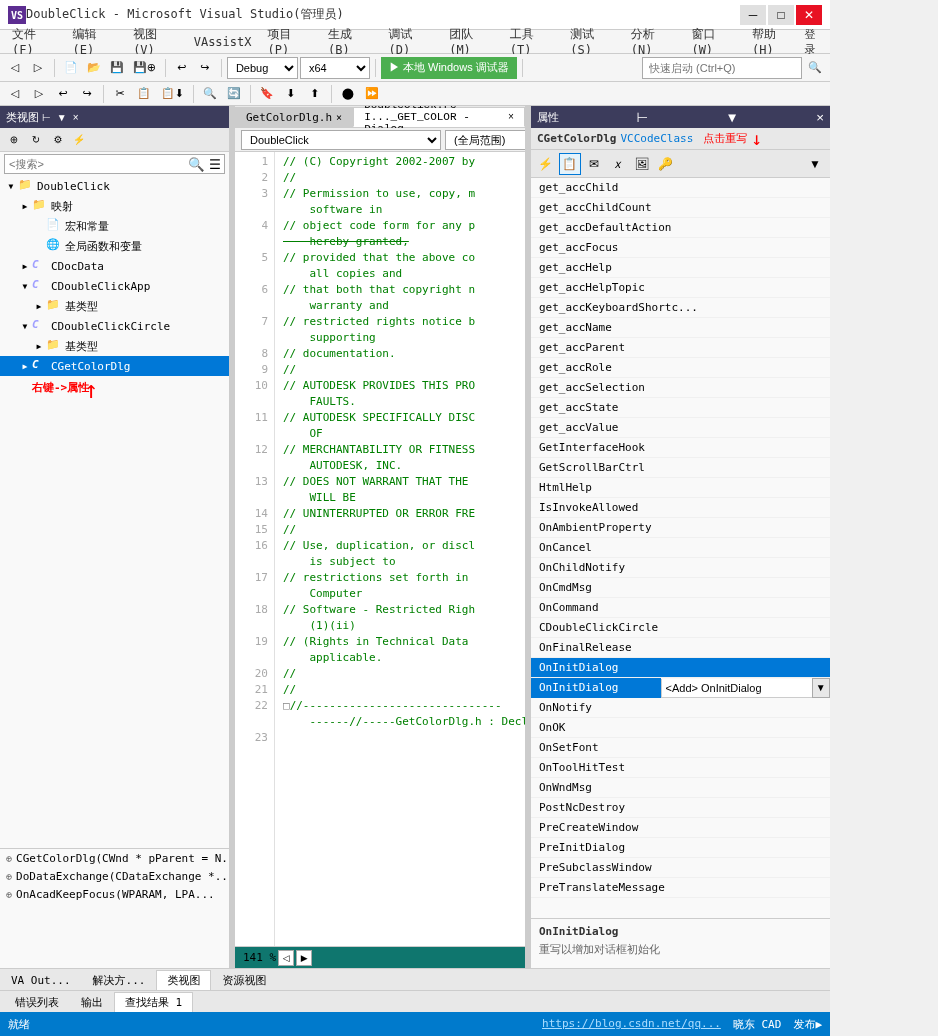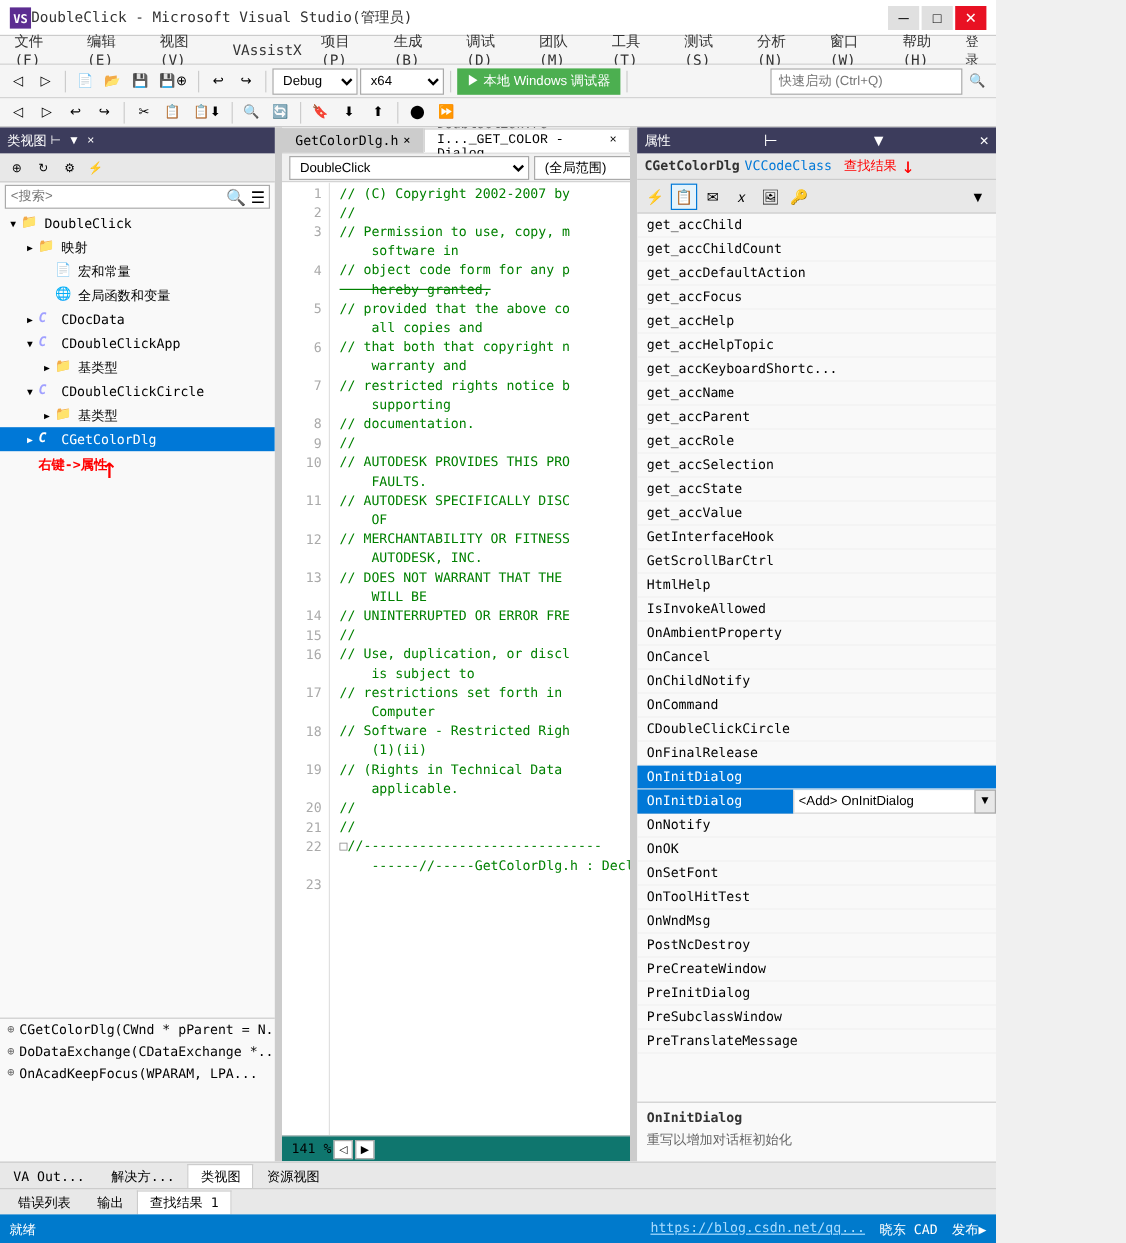--- a/index.html
+++ b/index.html
@@ -436,21 +436,21 @@
     <div class="right-panel">
       <div class="right-panel-header">
         <span>属性</span>
         <button class="right-panel-close">⊢</button>
         <button class="right-panel-close">▼</button>
         <button class="right-panel-close">×</button>
       </div>
       <div class="prop-class-bar">
         <span class="prop-class-name">CGetColorDlg</span>
         <span class="prop-class-type">VCCodeClass</span>
-        <span class="click-rewrite" style="color:red;font-size:11px;margin-left:10px;">查找结果</span>
+        <span class="click-rewrite" style="color:red;font-size:11px;margin-left:10px;">点击重写</span>
         <span style="color:red;font-size:18px;margin-left:4px;">↓</span>
       </div>
       <div class="prop-toolbar">
         <button class="prop-tool-btn" title="Events">⚡</button>
         <button class="prop-tool-btn active" title="Overrides">📋</button>
         <button class="prop-tool-btn" title="Messages">✉</button>
         <button class="prop-tool-btn" title="Member variables">𝑥</button>
         <button class="prop-tool-btn" title="Image">🖼</button>
         <button class="prop-tool-btn" title="Sort">🔑</button>
         <div style="flex:1;"></div>
@@ -511,20 +511,23 @@
         <div class="method-item">
           <span class="method-name">OnAmbientProperty</span>
         </div>
         <div class="method-item">
           <span class="method-name">OnCancel</span>
         </div>
         <div class="method-item">
           <span class="method-name">OnChildNotify</span>
         </div>
         <div class="method-item">
+          <span class="method-name">OnCmdMsg</span>
+        </div>
+        <div class="method-item">
           <span class="method-name">OnCommand</span>
         </div>
         <div class="method-item">
           <span class="method-name">CDoubleClickCircle</span>
         </div>
         <div class="method-item">
           <span class="method-name">OnFinalRelease</span>
         </div>
 
         <div class="method-item selected">

